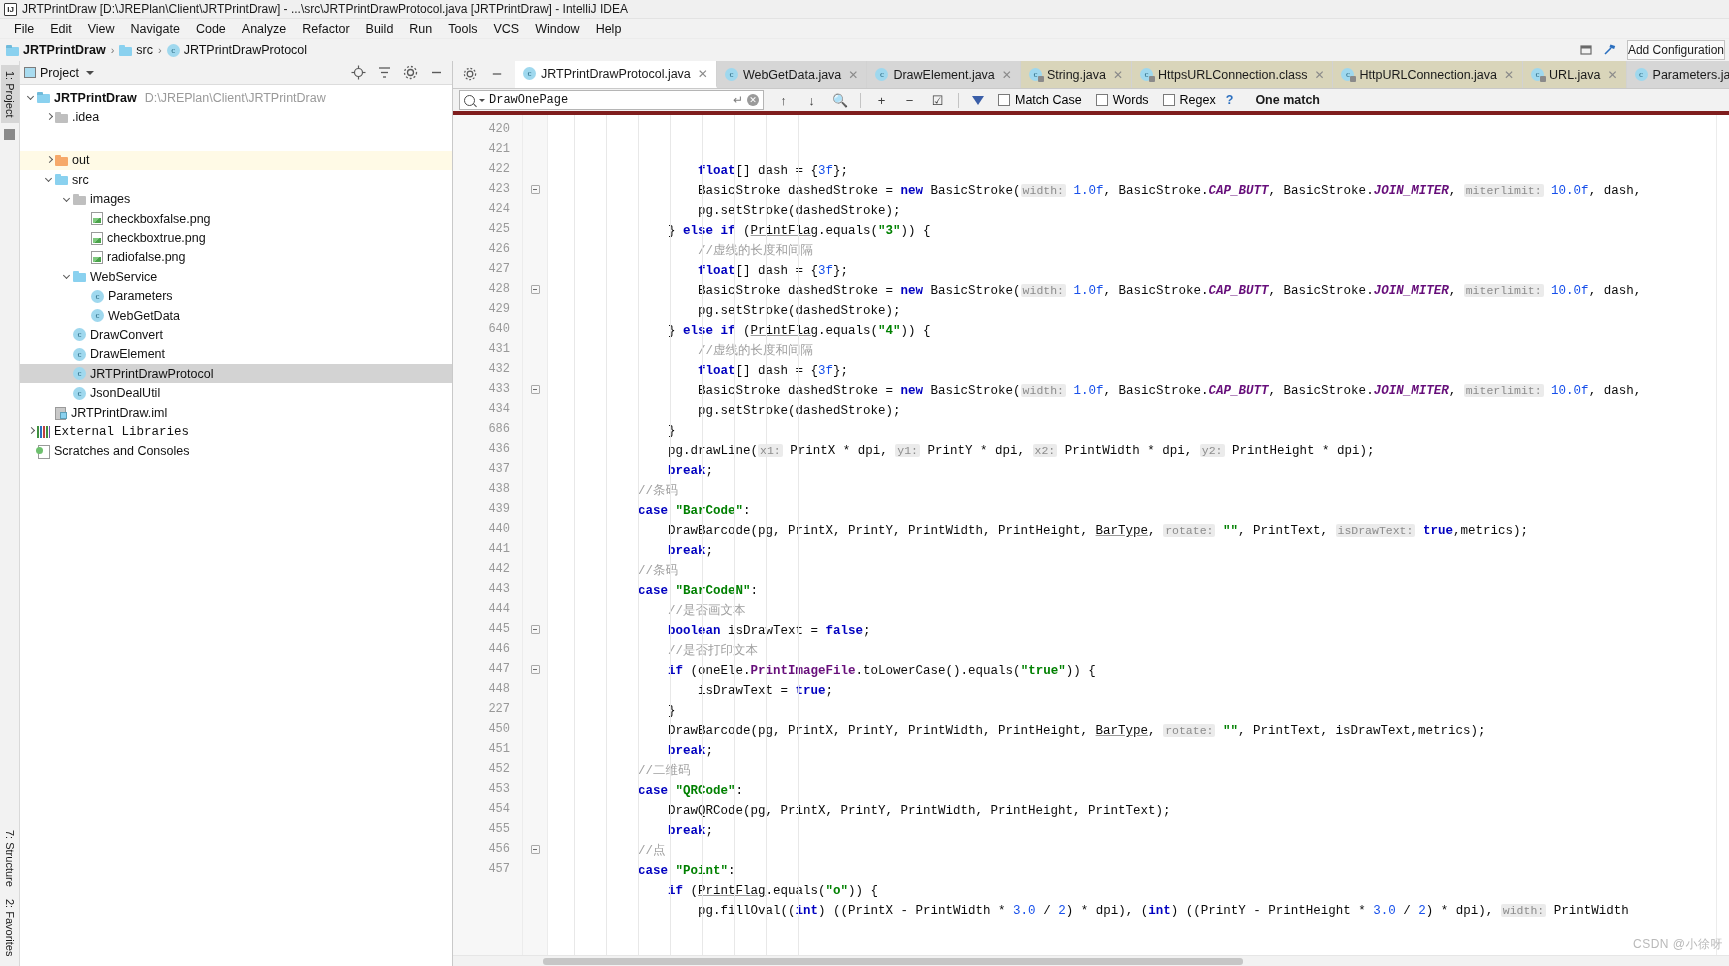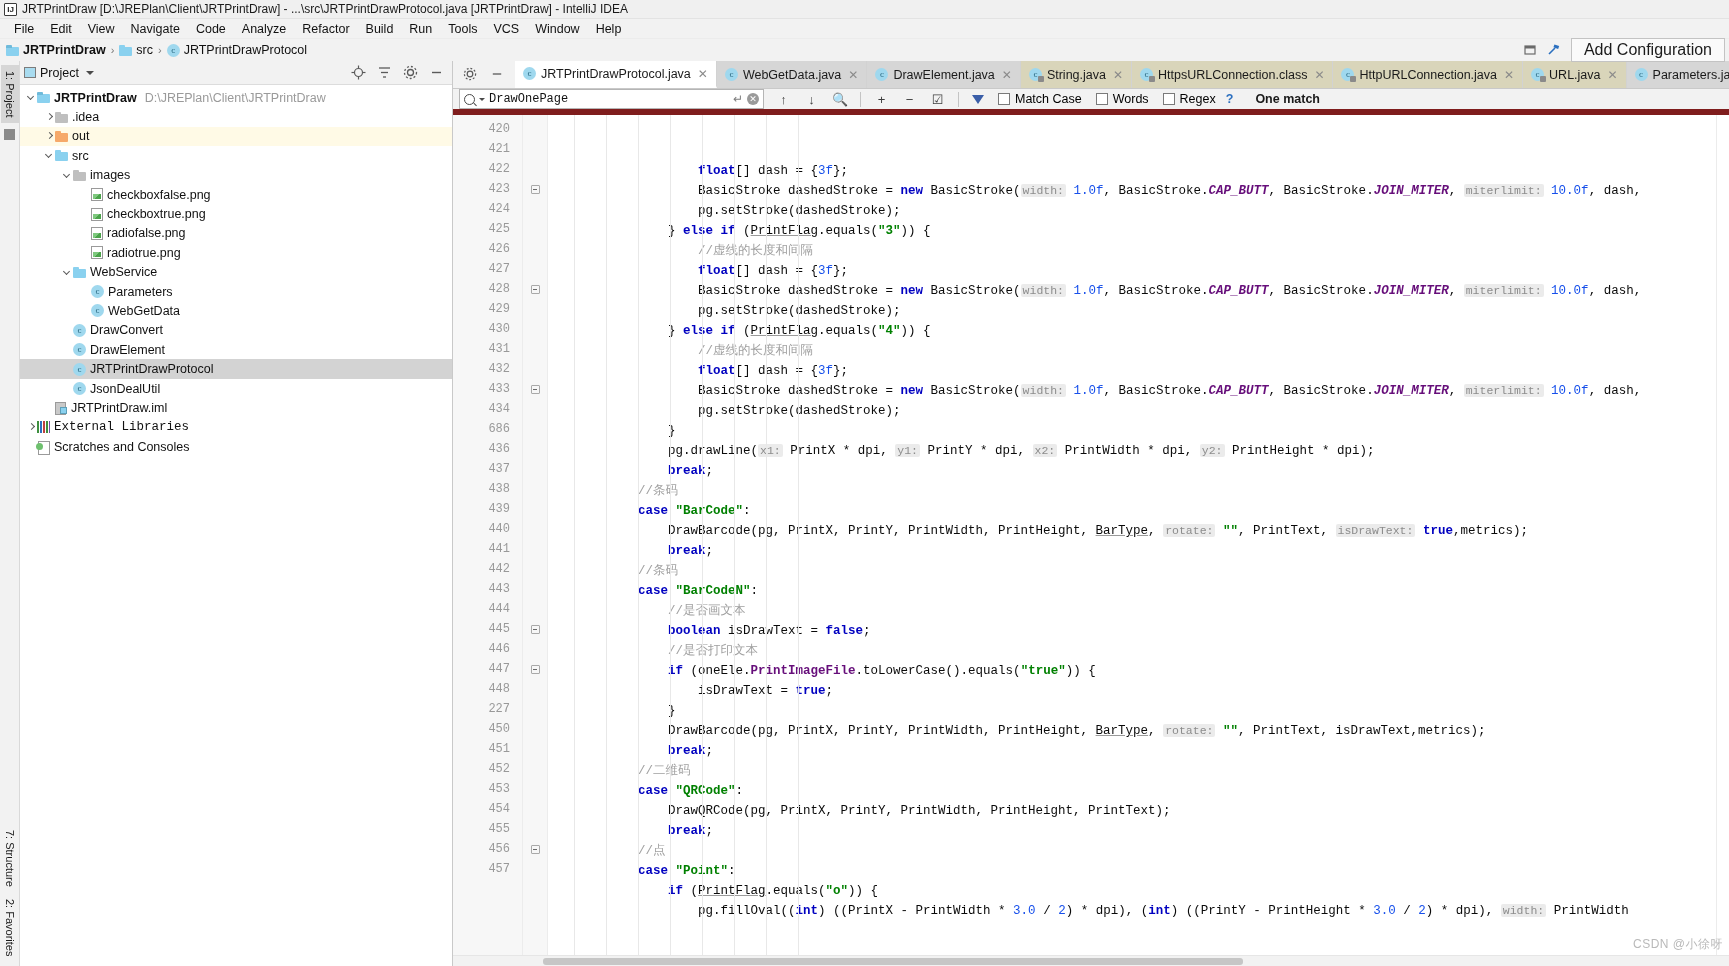--- a/index.html
+++ b/index.html
@@ -62,22 +62,22 @@
   .folder-icon.out::after { background: #f6a96a; }
   .folder-icon.grey::before { background: #bfbfbf; }
   .folder-icon.grey::after { background: #bfbfbf; }
   .cls-icon {
     width: 13px; height: 13px; border-radius: 50%; background: #9fd8ee;
     color: #1f5f78; font-size: 9px; line-height: 13px; text-align: center;
     margin-right: 4px; display: inline-block; font-family: "Liberation Serif", serif;
   }
   .navbar-right { position: absolute; right: 4px; top: 0; height: 22px; display: flex; align-items: center; gap: 10px; }
   .add-config-btn {
-    border: 1px solid #c3c3c3; background: #fafafa; font-size: 16px;
-    padding: 2px 12px; color: #1b1b1b; white-space: nowrap;
+    border: 1px solid #c3c3c3; background: #fafafa; font-size: 12px;
+    padding: 2px 0; color: #1b1b1b; white-space: nowrap;
   }
   .tiny-icon { width: 14px; height: 14px; position: relative; display:inline-block; }
 
   
   .main { flex: 1 1 auto; display: flex; min-height: 0; }
 
   
   .left-strip {
     width: 20px; background: #f2f2f2; border-right: 1px solid #d9d9d9;
     display: flex; flex-direction: column; justify-content: space-between;
@@ -109,21 +109,21 @@
   }
   .panel-header-right { margin-left: auto; display: flex; align-items: center; gap: 11px; padding-right: 4px; }
   .hicon { width: 15px; height: 15px; position: relative; display: inline-block; }
 
   .tree { flex: 1 1 auto; overflow: hidden; padding-top: 3px; font-size: 12.5px; }
   .trow {
     height: 19.4px; display: flex; align-items: center; white-space: nowrap;
     padding-left: 6px; cursor: default;
   }
   .trow.selected { background: #d3d3d3; }
-  .trow.highlight { background: #fffae6; }
+  .trow.highlight { background: #fffae6; margin-top: 24px; }
   .arrow {
     width: 11px; height: 11px; display: inline-block; position: relative; flex: 0 0 11px;
   }
   .arrow.right::before {
     content: ""; position: absolute; left: 3px; top: 2px;
     width: 4px; height: 4px; border-right: 1.4px solid #5a5a5a; border-bottom: 1.4px solid #5a5a5a;
     transform: rotate(-45deg);
   }
   .arrow.down::before {
     content: ""; position: absolute; left: 2px; top: 2px;
@@ -186,21 +186,21 @@
   .etab .cls-icon.lib { background: #9fd8ee; position: relative; }
   .etab .cls-icon.lib::after {
     content:""; position:absolute; right:-2px; bottom:-1px; width:6px; height:6px;
     background:#8a8a8a; border-radius:1px;
   }
   .tab-close { color: #8a8a8a; font-size: 12px; margin-left: 2px; }
 
   
   .findbar {
     height: 26px; background: #f2f2f2; display: flex; align-items: center;
-    flex: 0 0 26px; padding: 0 6px; border-bottom: 6px solid #7f1d1d;
+    flex: 0 0 26px; padding: 0 6px; border-bottom: 4px solid #7f1d1d;
   }
   .find-field {
     width: 305px; height: 20px; background: #ffffff; border: 1px solid #b5b5b5;
     display: flex; align-items: center; padding: 0 4px; gap: 4px;
   }
   .find-input-text {
     font-family: "Liberation Mono", monospace; font-size: 12px; color: #111; flex: 1 1 auto;
   }
   .mag {
     width: 11px; height: 11px; border: 1.4px solid #4a4a4a; border-radius: 50%;
@@ -429,25 +429,20 @@
           <div class="trow" style="padding-left: 60px;">
             <span class="arrow"></span>
             <span class="png-icon"></span>
             <span class="tlabel">checkboxtrue.png</span>
           </div>
           <div class="trow" style="padding-left: 60px;">
             <span class="arrow"></span>
             <span class="png-icon"></span>
             <span class="tlabel">radiofalse.png</span>
           </div>
-          <div class="trow" style="padding-left: 60px;">
-            <span class="arrow"></span>
-            <span class="png-icon"></span>
-            <span class="tlabel">radiotrue.png</span>
-          </div>
           <div class="trow" style="padding-left: 42px;">
             <span class="arrow down"></span>
             <span class="folder-icon"></span>
             <span class="tlabel">WebService</span>
           </div>
           <div class="trow" style="padding-left: 60px;">
             <span class="arrow"></span>
             <span class="cls-icon">c</span>
             <span class="tlabel">Parameters</span>
           </div>
@@ -593,21 +588,21 @@
             <div class="gline">420</div>
             <div class="gline">421</div>
             <div class="gline">422</div>
             <div class="gline">423</div>
             <div class="gline">424</div>
             <div class="gline">425</div>
             <div class="gline">426</div>
             <div class="gline">427</div>
             <div class="gline">428</div>
             <div class="gline">429</div>
-            <div class="gline">430</div>
+            <div class="gline">640</div>
             <div class="gline">431</div>
             <div class="gline">432</div>
             <div class="gline">433</div>
             <div class="gline">434</div>
             <div class="gline">686</div>
             <div class="gline">436</div>
             <div class="gline">437</div>
             <div class="gline">438</div>
             <div class="gline">439</div>
             <div class="gline">440</div>

